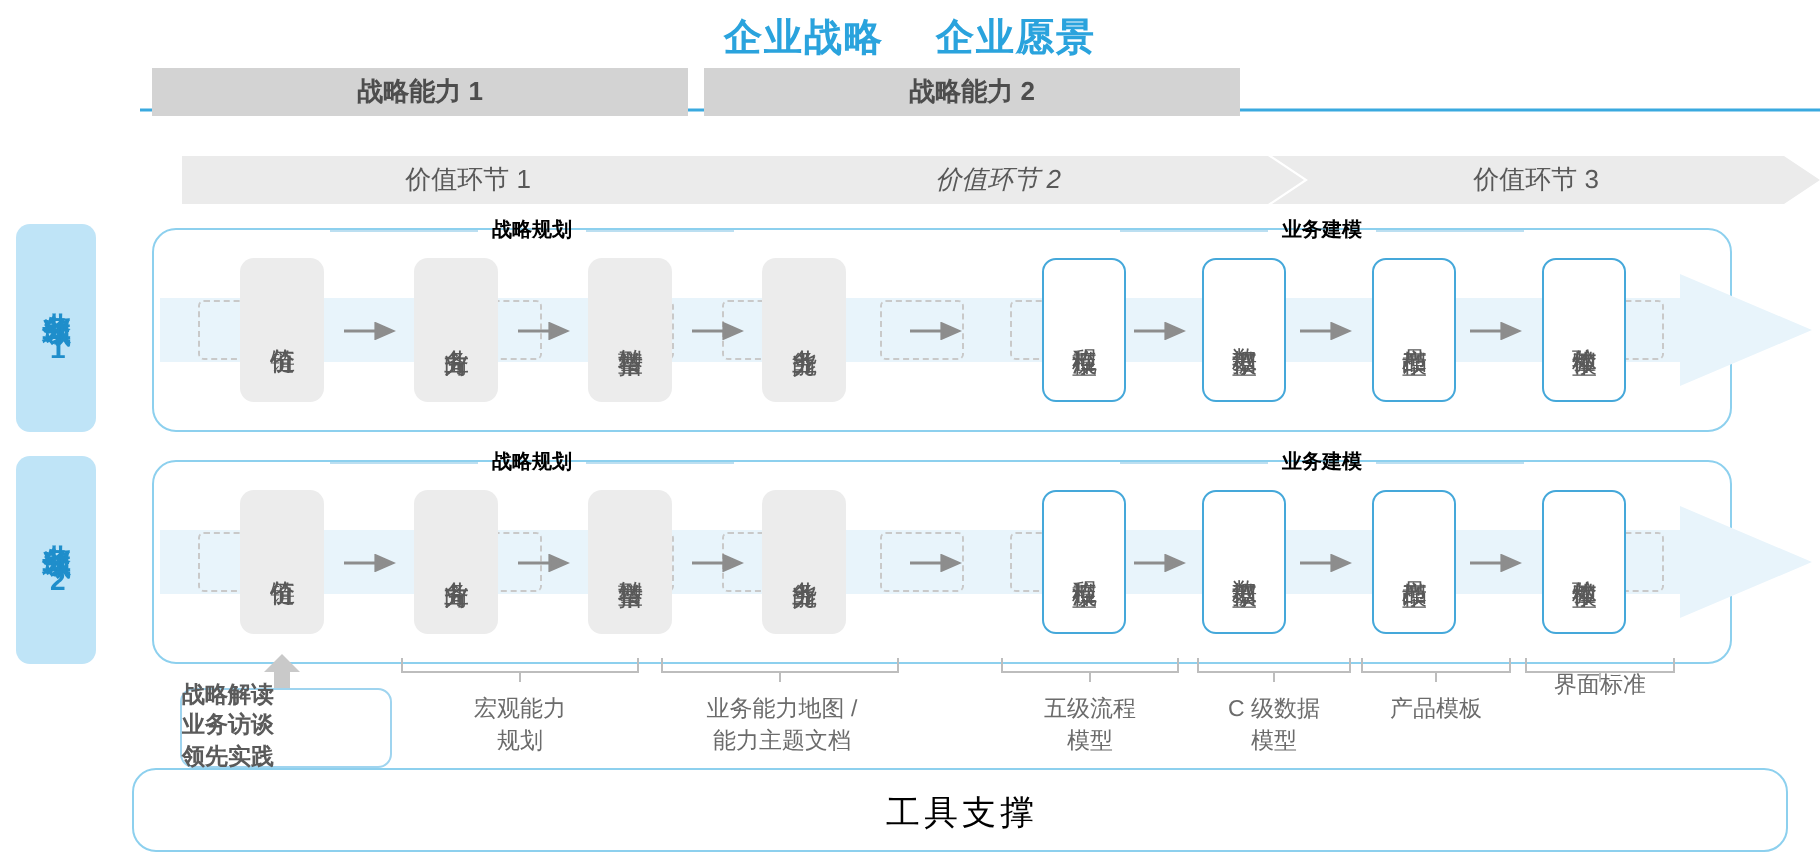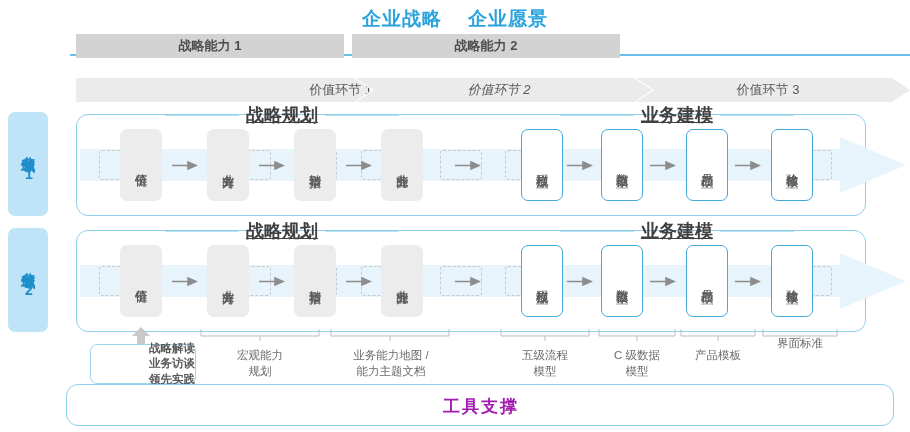--- a/index.html
+++ b/index.html
@@ -33,21 +33,21 @@
   .cap-1 { left:276px; width:268px; }
   .cap-2 { left:552px; width:282px; }
 
   
   .vc-row { position:absolute; left:76px; top:78px; width:834px; height:24px; }
   .vc-seg {
     position:absolute; top:0; height:24px; background:#ebebeb;
     display:flex; align-items:center; justify-content:center;
     font-size:13px; color:#595959;
   }
-  .vc-0 { left:0px;   width:296px; clip-path: polygon(0 0, 278px 0, 296px 50%, 278px 100%, 0 100%); justify-content: flex-end; }
+  .vc-0 { left:15px;   width:296px; clip-path: polygon(0 0, 278px 0, 296px 50%, 278px 100%, 0 100%); }
   .vc-1 { left:280px; width:296px; clip-path: polygon(0 0, 278px 0, 296px 50%, 278px 100%, 0 100%, 18px 50%); font-style: italic; }
   .vc-2 { left:560px; width:274px; clip-path: polygon(0 0, 256px 0, 274px 50%, 256px 100%, 0 100%, 18px 50%); }
   .vc-seg span { margin-left:-10px; }
 
   
   .domain-tab {
     position:absolute; left:8px; width:40px;
     background:#bfe4f7; border-radius:7px;
     display:flex; align-items:center; justify-content:center;
     color:#1f8ecb; font-weight:bold; font-size:14px; line-height:1.12;
@@ -90,47 +90,47 @@
   .node.gray { background:#ececec; color:#595959; }
   .node.blue { background:#ffffff; border:1.6px solid #45a8da; color:#595959; }
 
   
   .arrow { position:absolute; width:26px; height:9px; }
 
   
   .sect-title {
     position:absolute; height:16px;
     display:flex; align-items:center; gap:7px;
-    font-size:18px; font-weight:bold; color:#404040; white-space:nowrap;text-decoration:underline;
+    font-size:10px; font-weight:bold; color:#000000; white-space:nowrap;
   }
   .sect-title .rule { display:block; width:74px; height:1px; background:#bcdff1; }
 
   
   .bracket { position:absolute; height:12px; }
   .tool-label {
     position:absolute; text-align:center; font-size:11.5px;
     line-height:1.35; color:#6b6b6b; white-space:pre-line;
   }
   .tool-box {
     position:absolute; border:1.2px solid #9fd4ef; border-radius:7px;
     background:#ffffff; text-align:center; font-size:11.5px;
     line-height:1.33; color:#5a5a5a; white-space:pre-line;
-    display:flex; align-items:center; justify-content:flex-end; font-weight:bold;
+    display:flex; align-items:center; justify-content:flex-start; font-weight:bold;
   }
   .up-arrow { position:absolute; width:20px; height:18px; }
 
   
   .support-panel {
     position:absolute; left:66px; top:384px; width:828px; height:42px;
     border:1.5px solid #8dd0ee; border-radius:12px; background:#ffffff;
   }
   .support-label {
     position:absolute; left:0; top:0; width:828px; height:42px;
     display:flex; align-items:center; justify-content:center;
-    font-size:17px; font-weight:bold; color:#a21caf; letter-spacing:2px;
+    font-size:17px; font-weight:normal; color:#000000; letter-spacing:2px;
   }
 </style>
 </head>
 <body>
 
 <div class="root">
 
   <div class="top-titles">
     <span>企业战略</span>
     <span>企业愿景</span>

